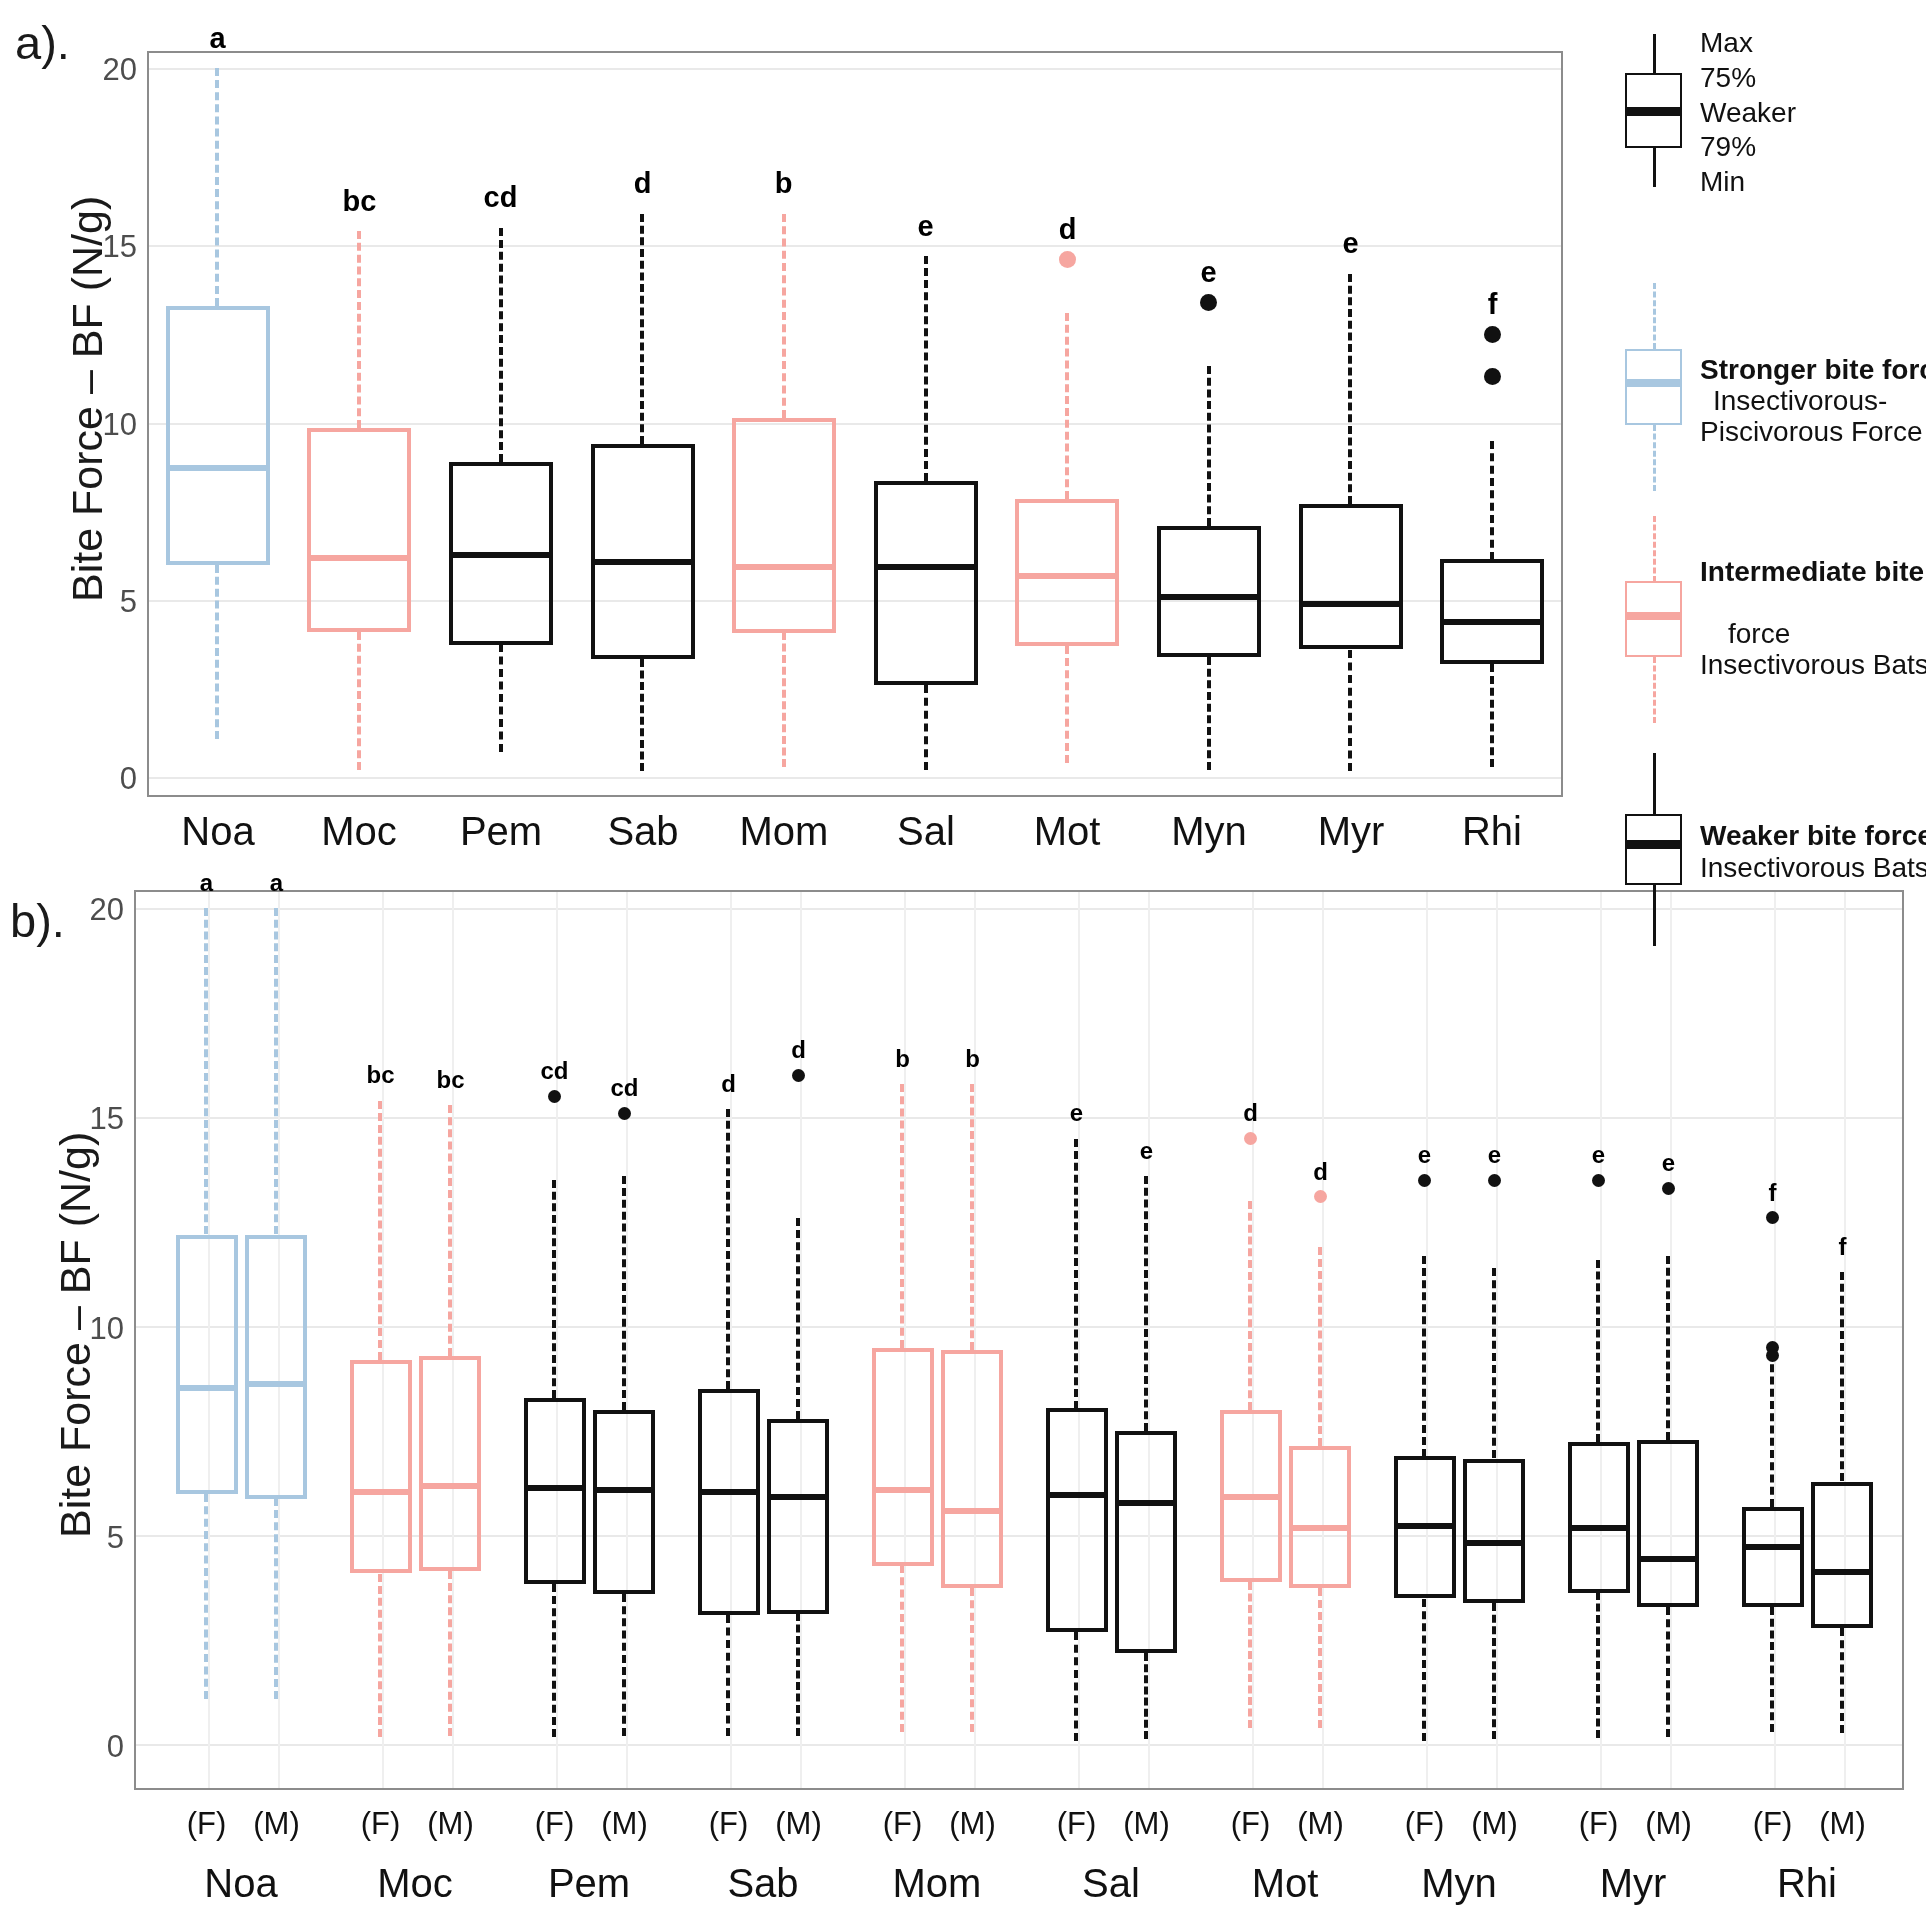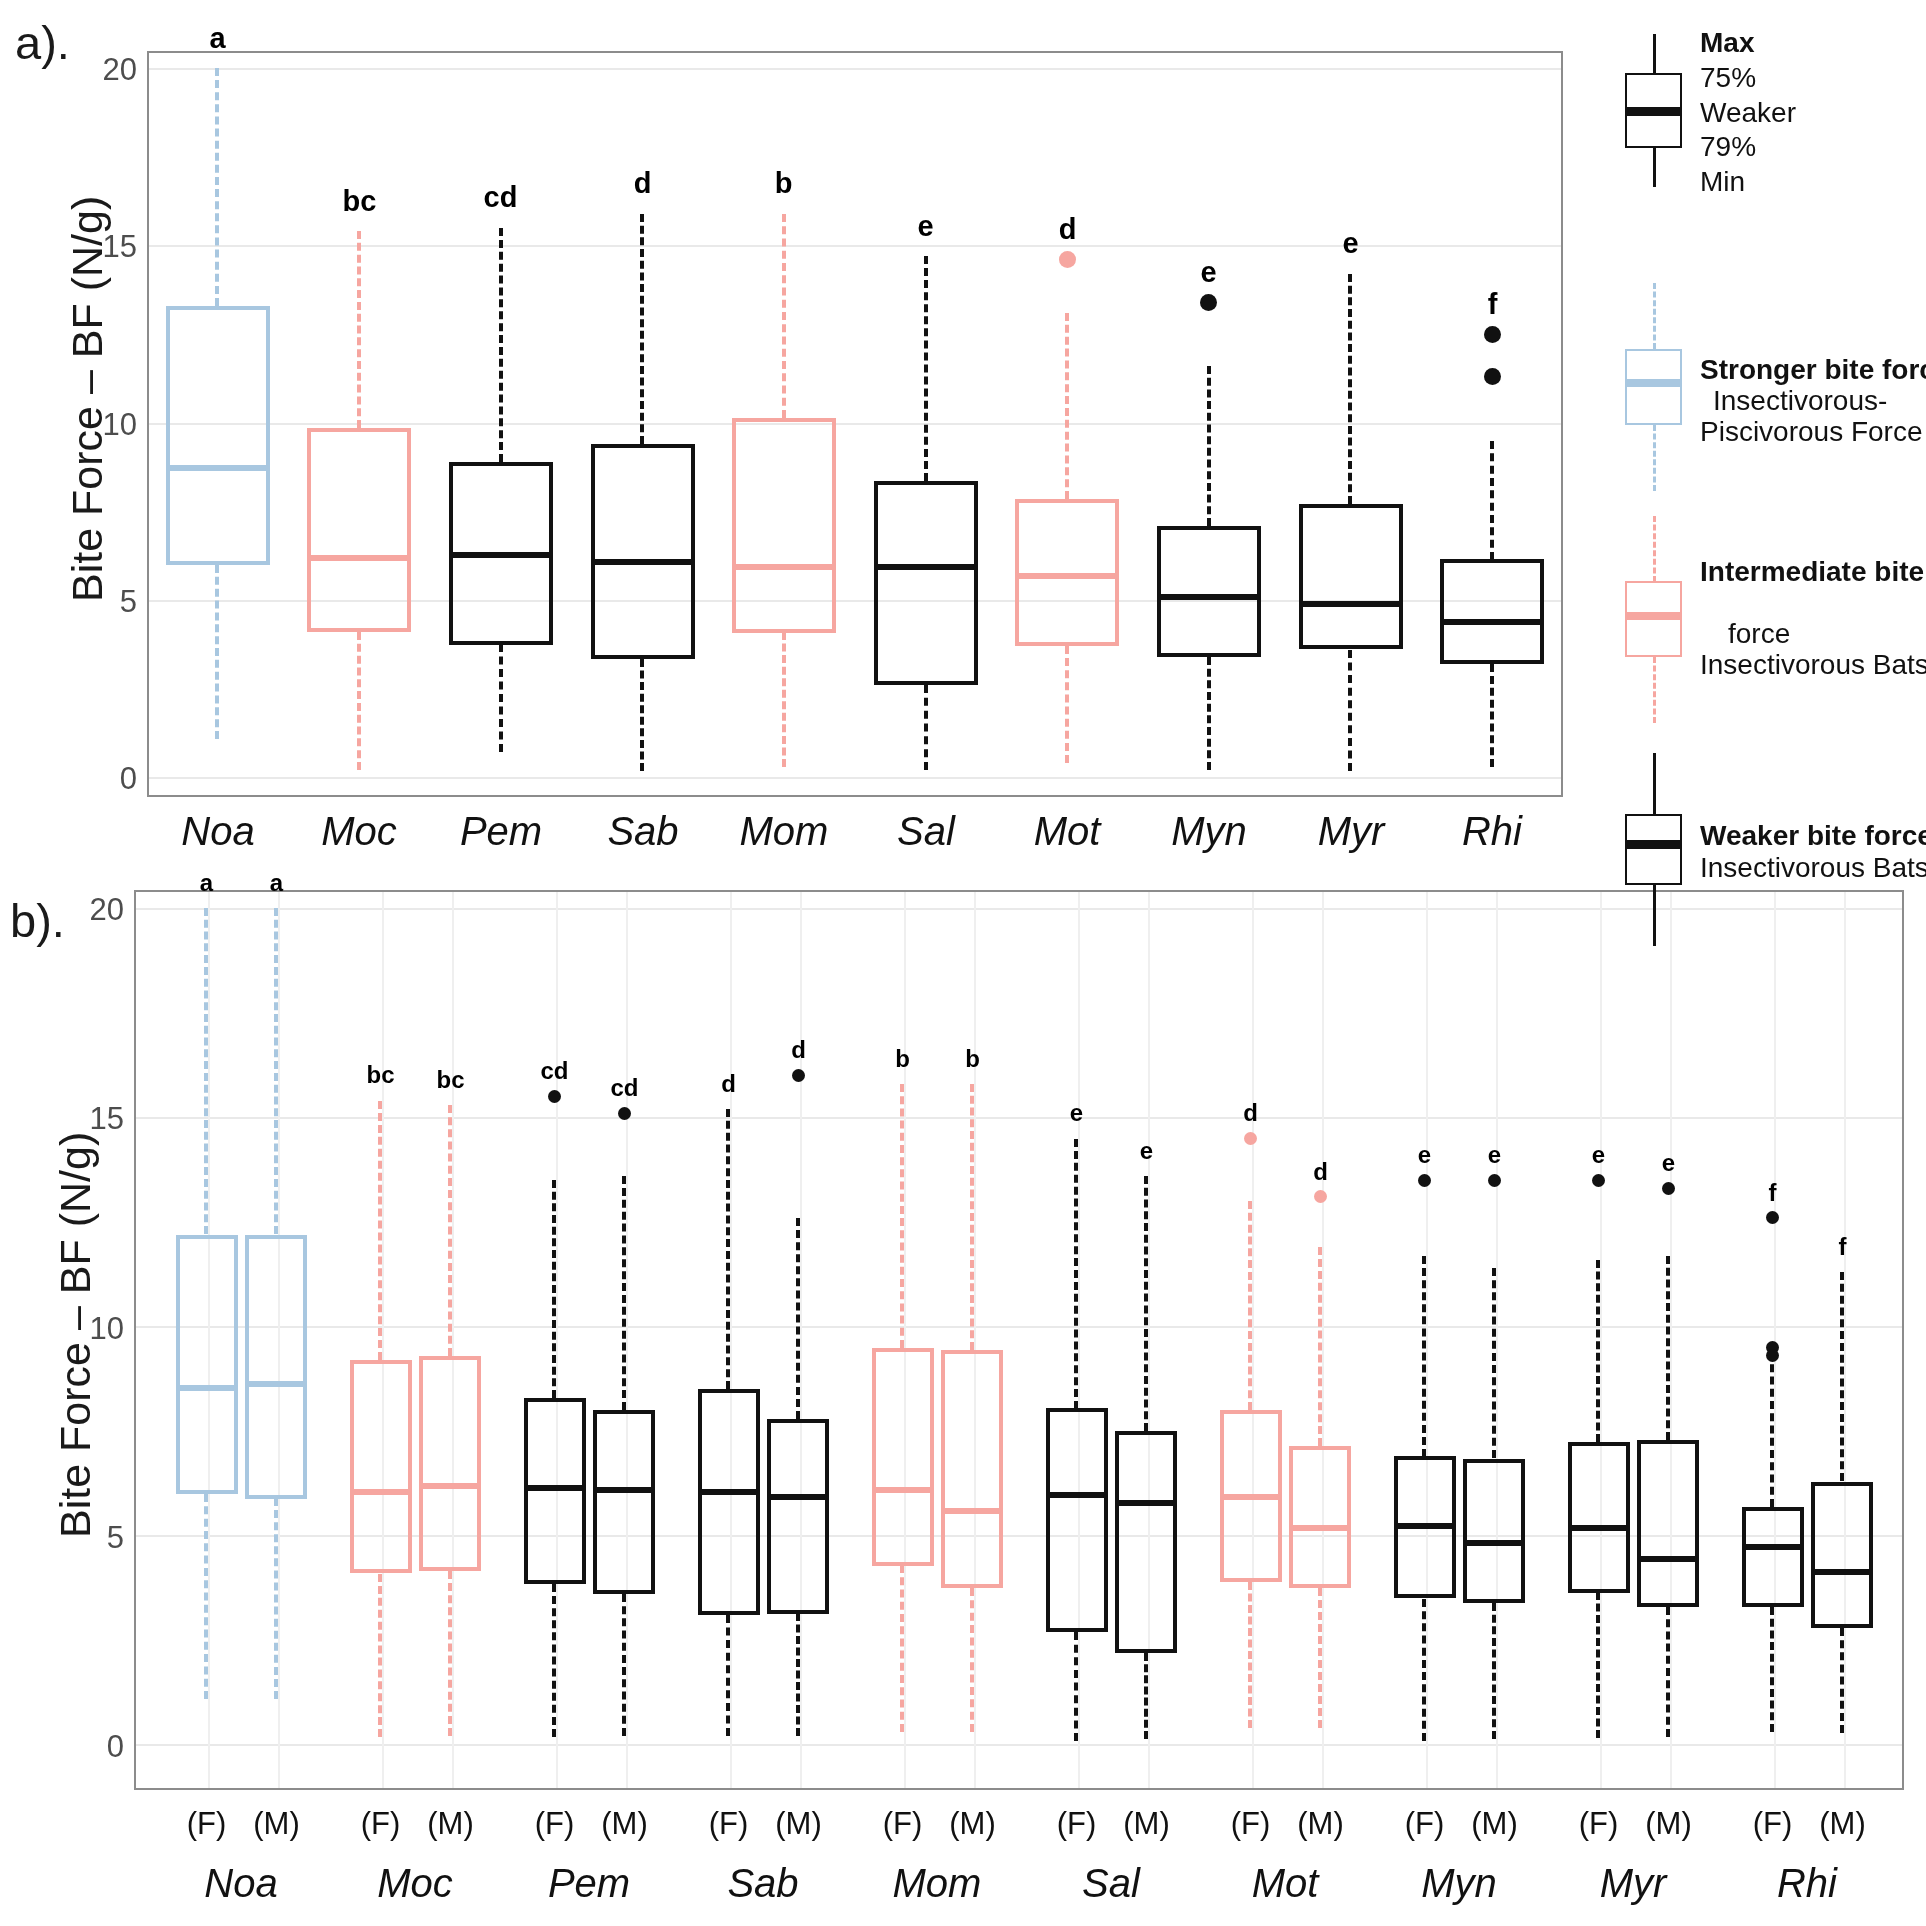--- a/index.html
+++ b/index.html
@@ -33,21 +33,20 @@
   .tick-label {
     position: absolute;
     font-size: 31px;
     color: #4d4d4d;
     text-align: right;
     white-space: nowrap;
   }
   .cat-label {
     position: absolute;
     font-size: 40px;
-    font-style: italic;
     color: #111111;
     text-align: center;
     white-space: nowrap;
   }
   .sex-label {
     position: absolute;
     font-size: 31px;
     color: #111111;
     text-align: center;
     white-space: nowrap;
@@ -500,21 +499,21 @@
       <div class="cat-label" style="width: 152px; left: 1731px; top: 1861px;">Rhi</div>
     </div>
 
   <div id="legend">
 
     <div class="legend-whisk" style="left:39px; top:4px; height:39px;"></div>
     <div class="legend-box" style="left:11px; top:43px; width:57px; height:75px;"></div>
     <div class="legend-median" style="left:11px; top:77px; width:57px;"></div>
     <div class="legend-whisk" style="left:39px; top:118px; height:39px;"></div>
 
-    <div class="legend-text" style="left:86px; top:-4px;font-weight:bold;">Max</div>
+    <div class="legend-text" style="left:86px; top:-4px;">Max</div>
     <div class="legend-text" style="left:86px; top:31px;">75%</div>
     <div class="legend-text" style="left:86px; top:66px;">Weaker</div>
     <div class="legend-text" style="left:86px; top:100px;">79%</div>
     <div class="legend-text" style="left:86px; top:135px;">Min</div>
 
     <div class="legend-dash" style="left:39px; top:253px; height:66px; border-left-color:#a8c7e0;"></div>
     <div class="legend-box" style="left:11px; top:319px; width:57px; height:76px; border-color:#a8c7e0;"></div>
     <div class="legend-bar" style="left:11px; top:349px; width:57px; background:#a8c7e0;"></div>
     <div class="legend-dash" style="left:39px; top:395px; height:66px; border-left-color:#a8c7e0;"></div>
     <div class="legend-text bold" style="left:86px; top:323px;">Stronger bite force</div>

